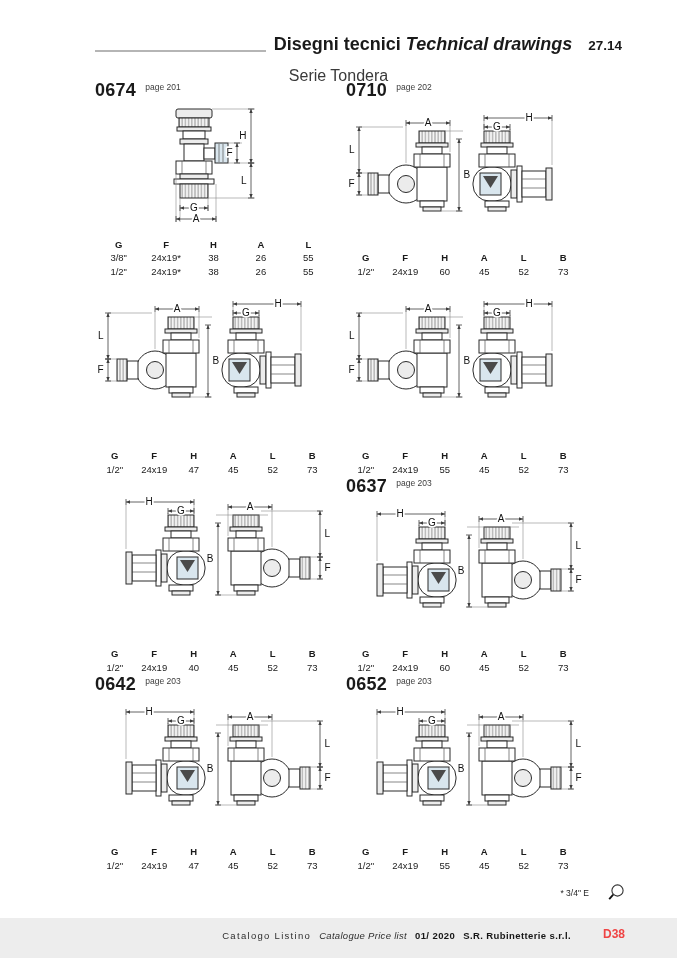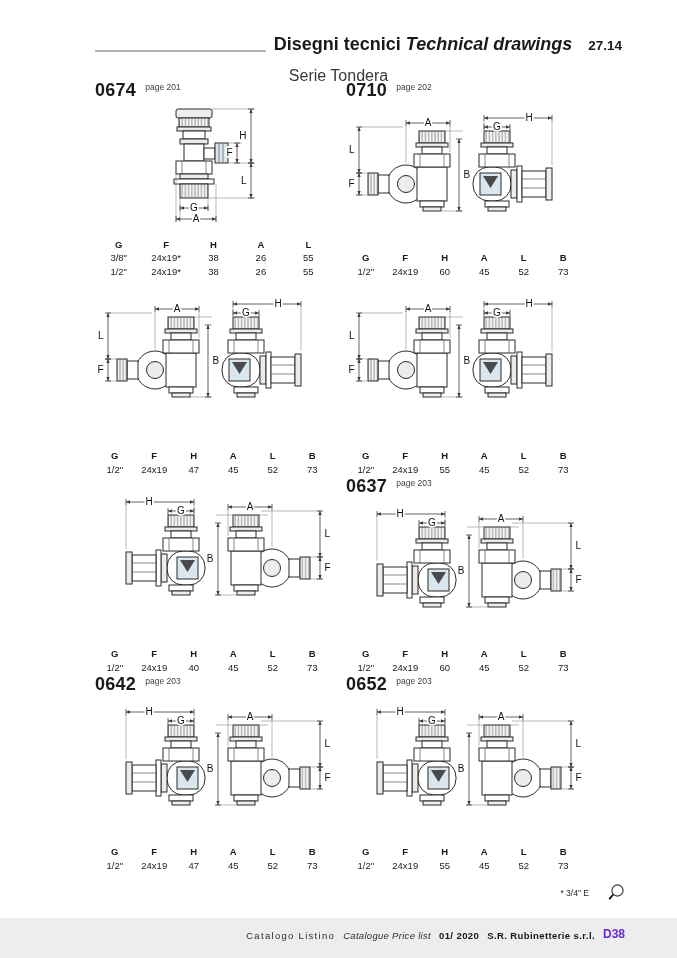--- a/index.html
+++ b/index.html
@@ -40,21 +40,21 @@
     paint-order:stroke;stroke:#fff;stroke-width:3.5px;stroke-linejoin:round}
   
   .footnote{position:absolute;top:883px;right:50px;display:flex;align-items:center;gap:16px}
   .fn-text{font-size:8.5px;color:#222}
   .footerbar{position:absolute;left:0;right:0;bottom:0;height:40px;background:#ededed}
   .footer-line{position:absolute;bottom:17px;right:52px;font-size:9.5px;color:#2e2e2e;
     display:flex;align-items:flex-end;gap:8px;white-space:nowrap}
   .f-it{letter-spacing:1.3px}
   .f-en{font-style:italic;letter-spacing:.3px}
   .f-date,.f-co{font-weight:bold;letter-spacing:.4px;color:#171717}
-  .f-page{font-size:12px;font-weight:bold;margin-left:0;color:#6d28d9}
+  .f-page{font-size:12px;font-weight:bold;margin-left:24px;color:#ef4444}
 </style>
 </head>
 <body>
 
 <svg width="0" height="0" style="position:absolute" aria-hidden="true">
   <defs>
     <pattern id="hatchp" patternUnits="userSpaceOnUse" width="3.2" height="8">
       <rect width="3.2" height="8" fill="#f4f4f4"></rect>
       <line x1="1.6" y1="0" x2="1.6" y2="8" stroke="#9a9a9a" stroke-width="1"></line>
     </pattern>

